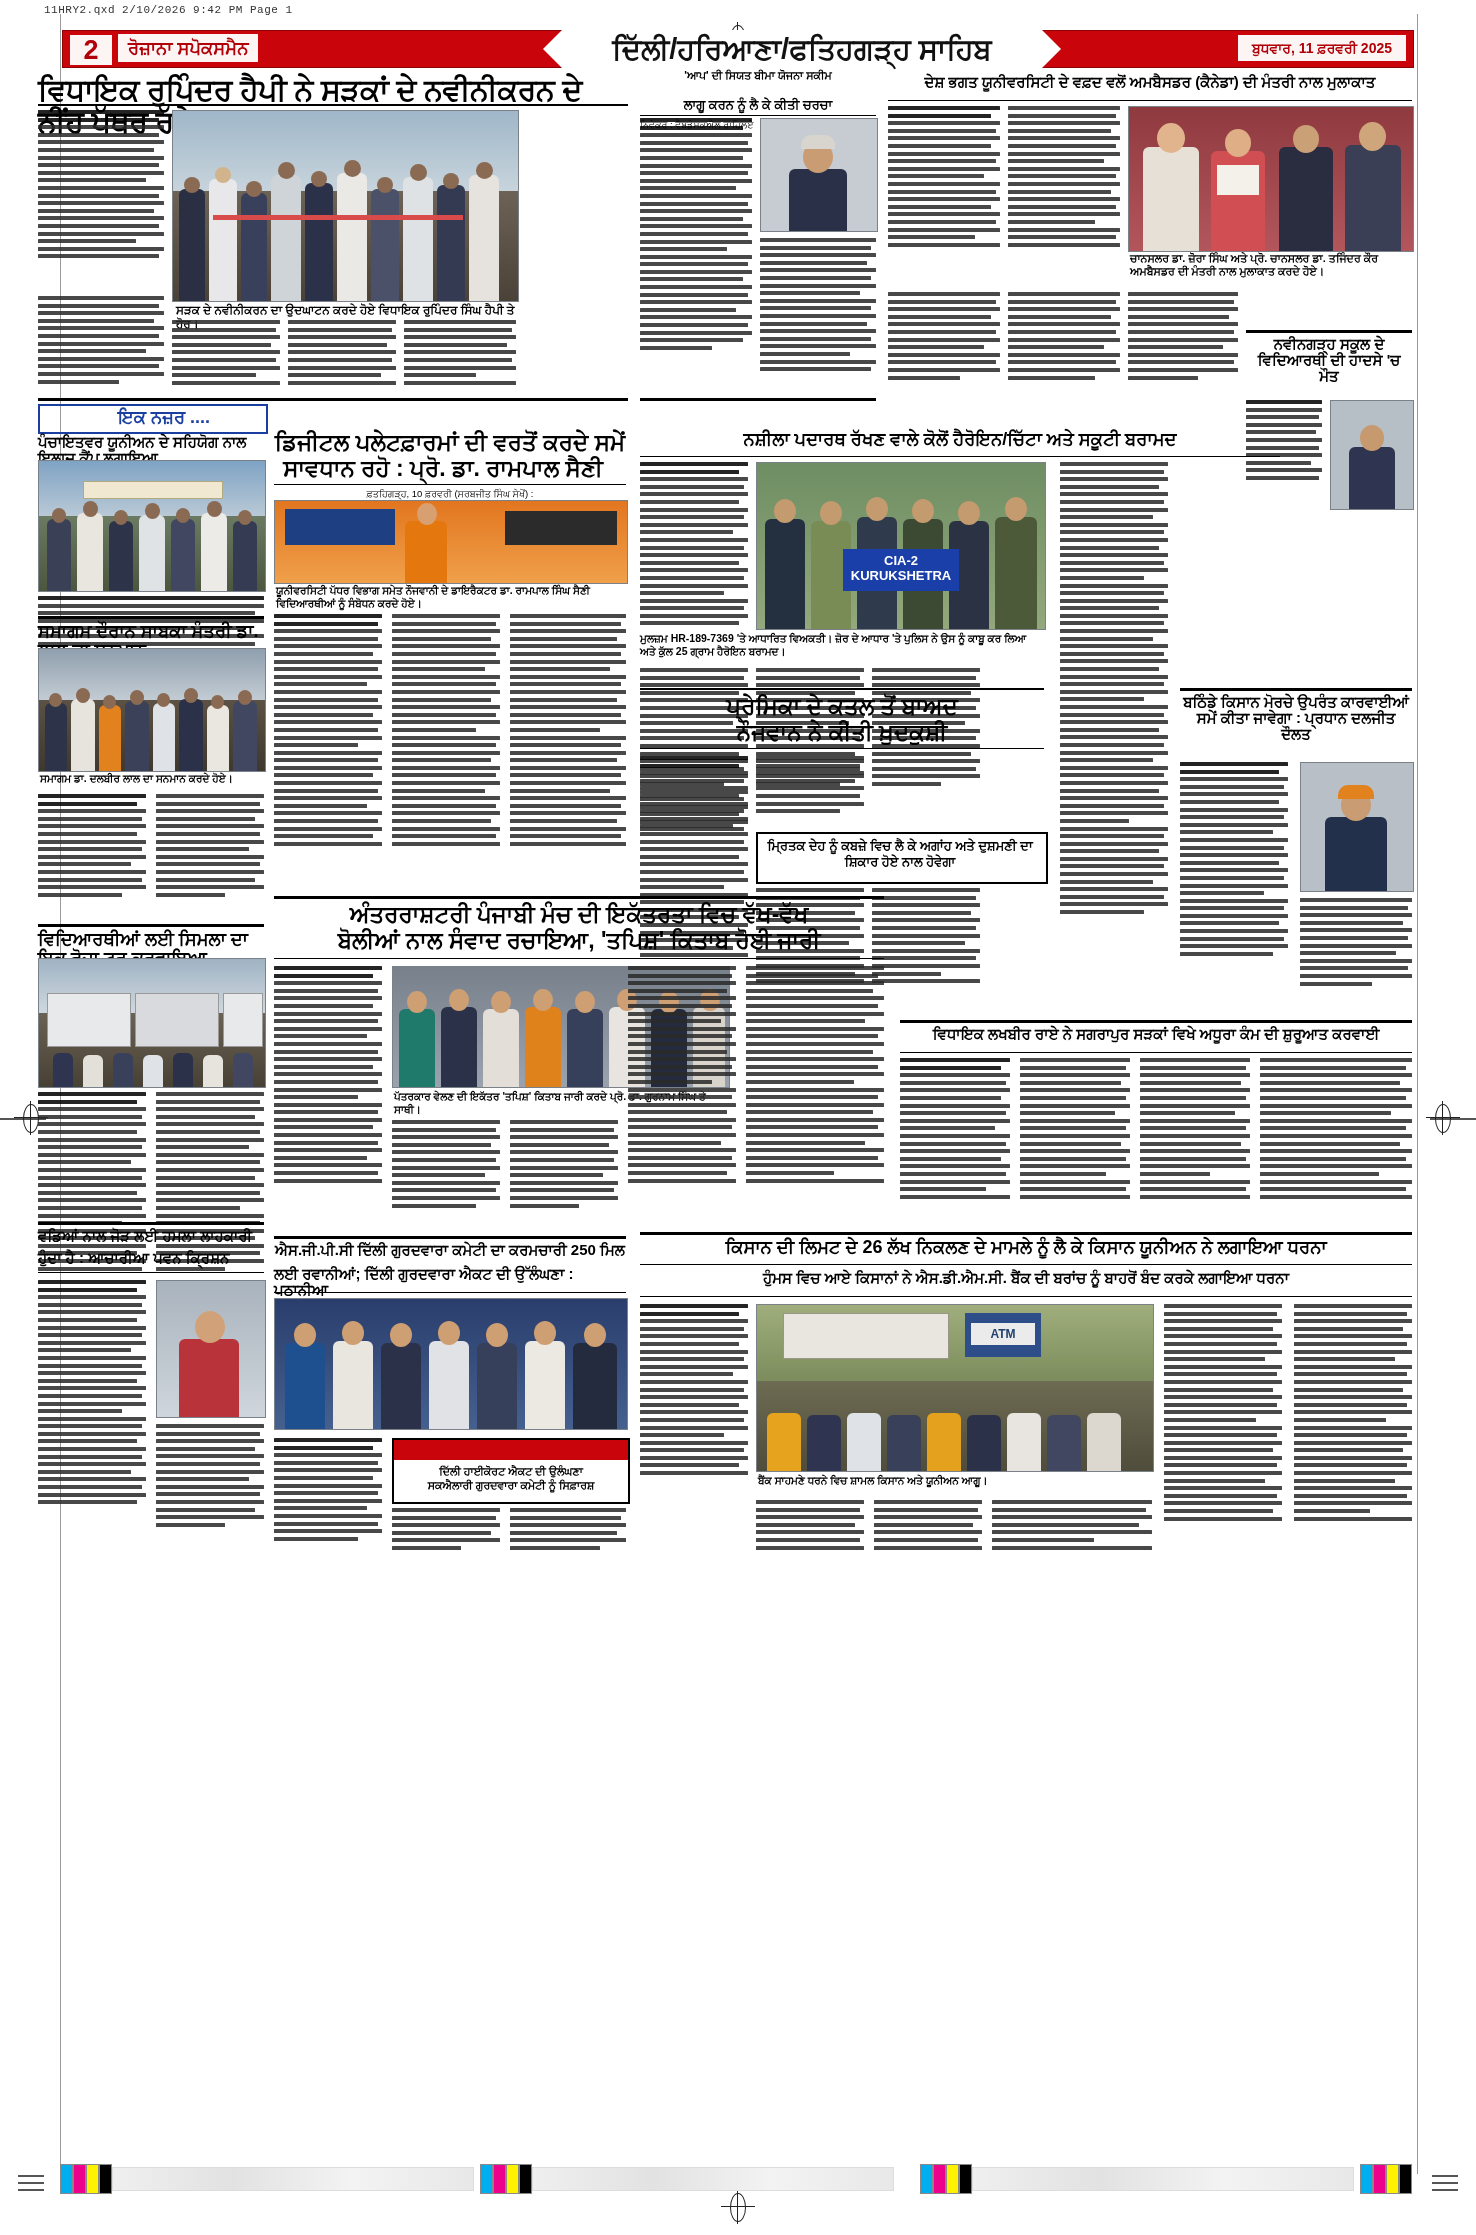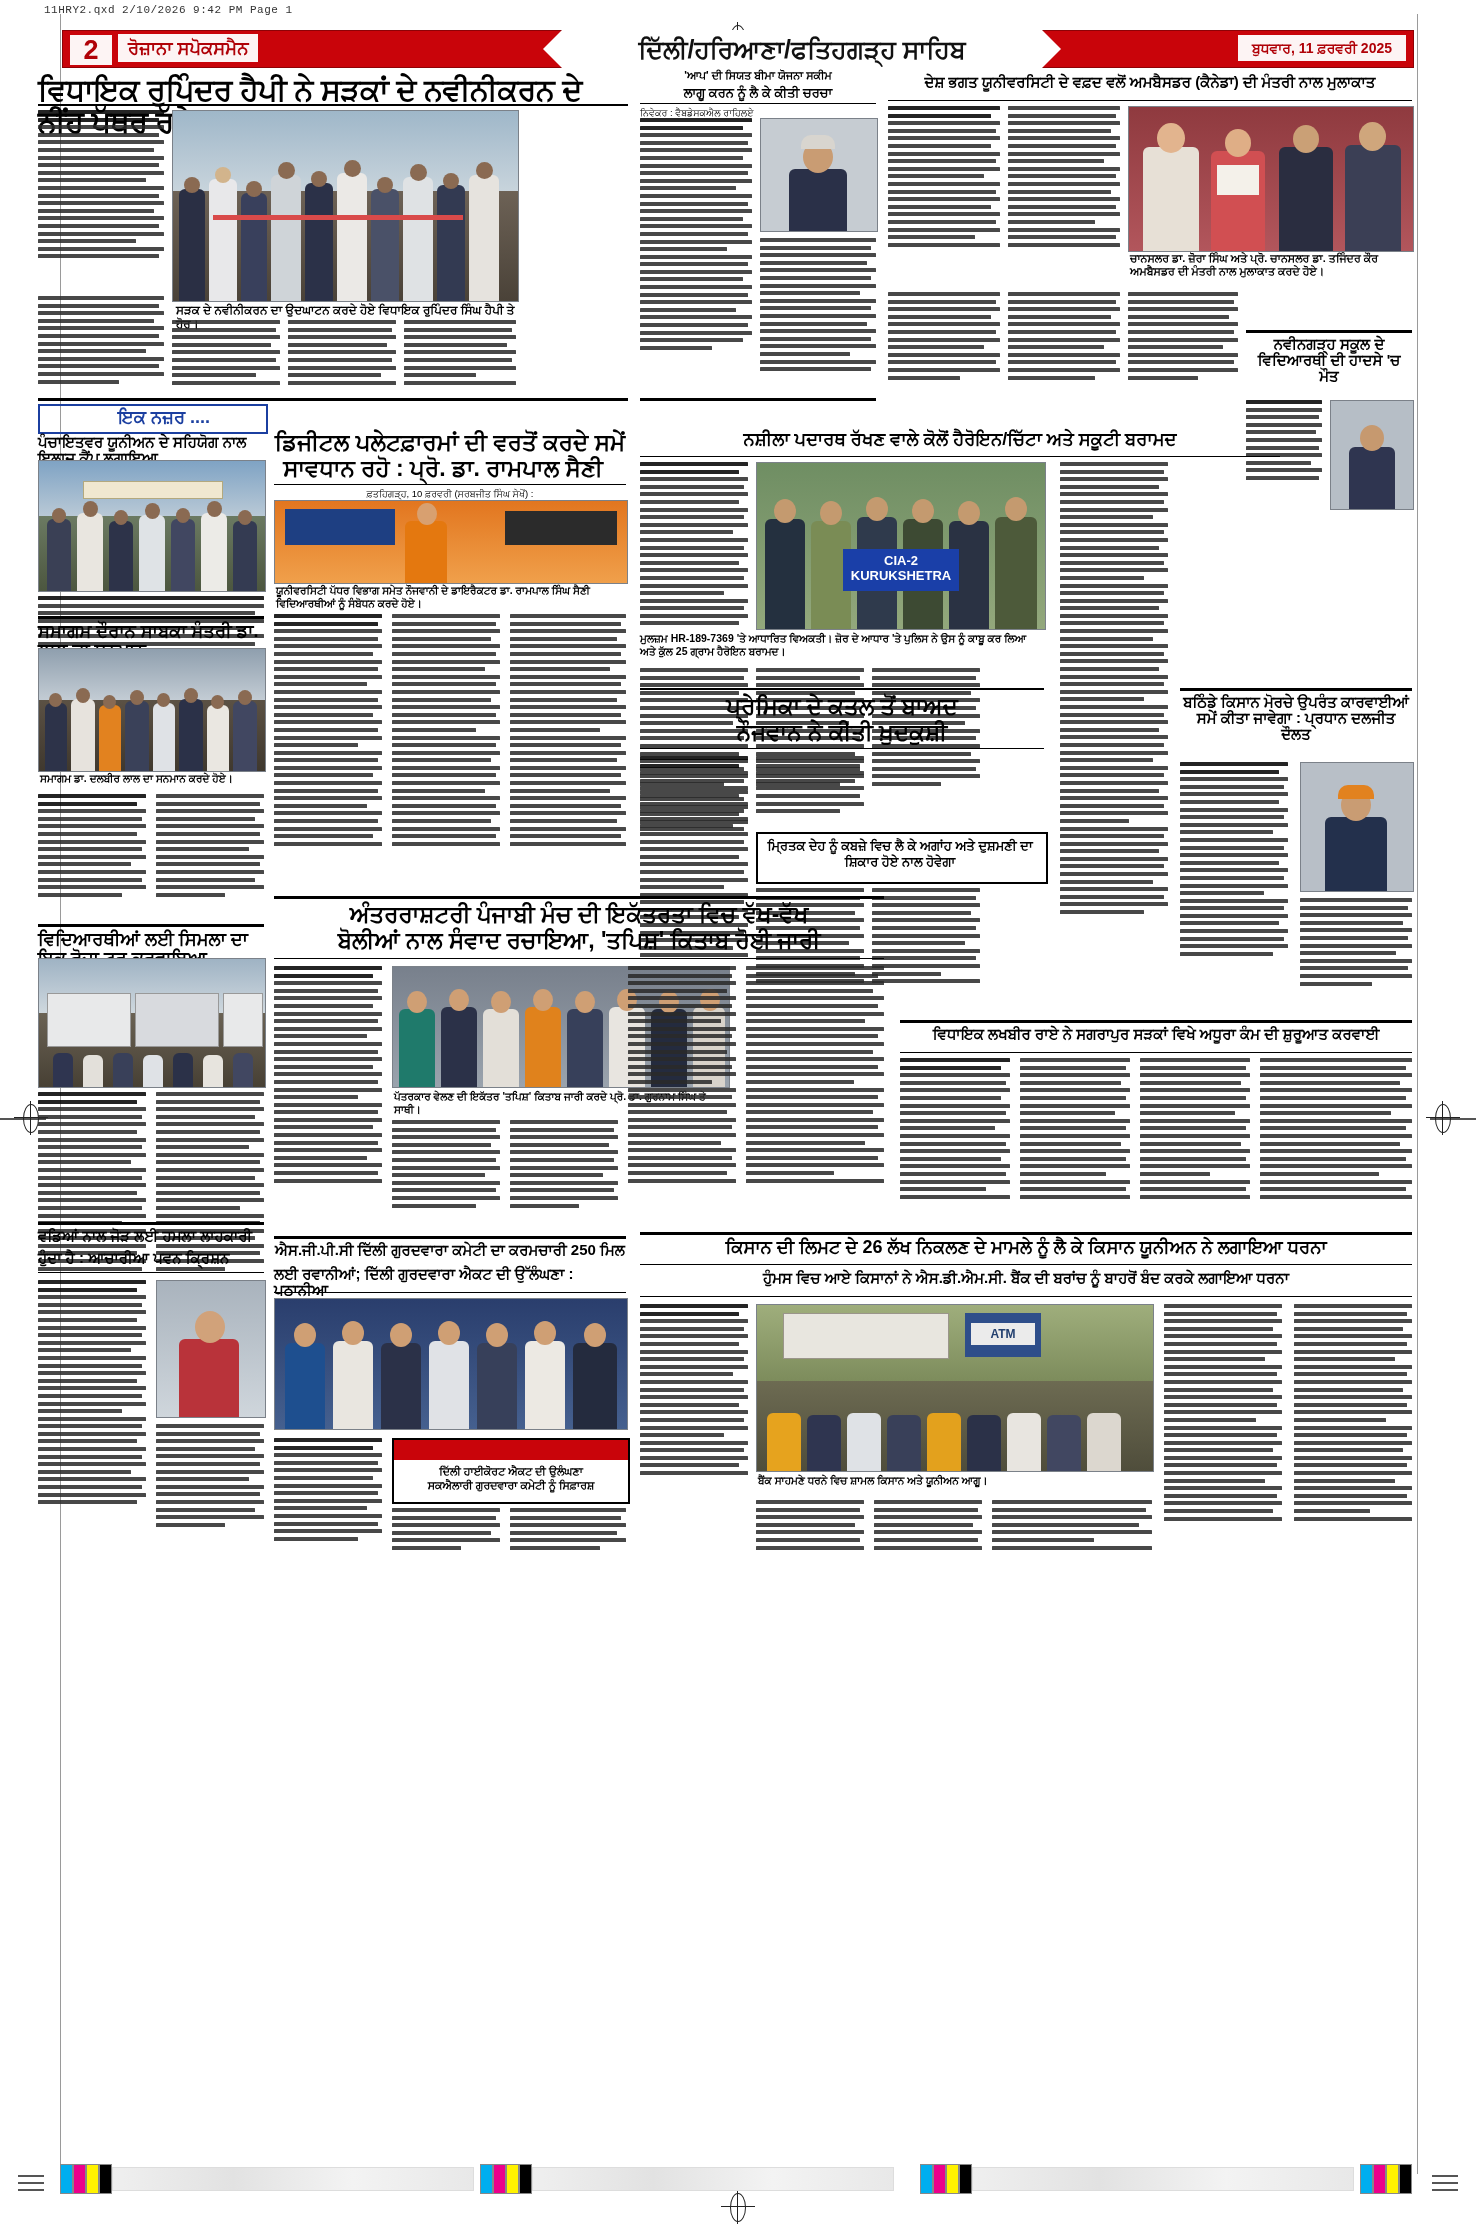--- a/index.html
+++ b/index.html
@@ -15,21 +15,21 @@
   .regmark .circ{position:absolute;left:9px;top:3px;width:14px;height:27px;border:1px solid #222;border-radius:50%;}
 
   
   .page{position:absolute;left:60px;top:14px;width:1356px;height:2160px;border-left:1px solid #9a9a9a;border-right:1px solid #9a9a9a;}
 
   
   .masthead{position:absolute;left:62px;top:30px;width:1352px;height:38px;background:#c9040a;}
   .mast-innerline{position:absolute;left:0;top:0;right:0;bottom:0;border:1px solid #8e0206;}
   .pagenum{position:absolute;left:6px;top:3px;width:42px;height:30px;background:#fdf4f4;border:2px solid #c9040a;color:#b00208;font-size:27px;font-weight:bold;text-align:center;line-height:30px;}
   .mast-left{position:absolute;left:56px;top:4px;height:28px;padding:0 10px;background:#fdf4f4;color:#b00208;font-size:18px;font-weight:bold;line-height:28px;white-space:nowrap;}
-  .mast-center{position:absolute;left:500px;top:0px;width:480px;height:38px;background:#fff;color:#111;font-size:25px;font-weight:bold;text-align:center;line-height:38px;white-space:nowrap;}
+  .mast-center{position:absolute;left:500px;top:0px;width:480px;height:38px;background:#fff;color:#111;font-size:29px;font-weight:bold;text-align:center;line-height:38px;white-space:nowrap;}
   .mast-center:before{content:"";position:absolute;left:-19px;top:0;border-top:19px solid transparent;border-bottom:19px solid transparent;border-right:19px solid #fff;}
   .mast-center:after{content:"";position:absolute;right:-19px;top:0;border-top:19px solid transparent;border-bottom:19px solid transparent;border-left:19px solid #fff;}
   .mast-date{position:absolute;right:8px;top:5px;height:26px;padding:0 14px;background:#fdf4f4;color:#b00208;font-size:14px;font-weight:bold;line-height:26px;white-space:nowrap;}
 
   
   .blk{position:absolute;}
   .hl{font-weight:bold;color:#000;line-height:1.06;}
   .hl-xl{font-size:30px;letter-spacing:-.3px;}
   .hl-lg{font-size:23px;}
   .hl-md{font-size:18px;}
@@ -106,21 +106,21 @@
 </div>
 
 <div class="blk hl hl-xl" style="left:38px;top:74px;width:590px;">ਵਿਧਾਇਕ ਰੁਪਿੰਦਰ ਹੈਪੀ ਨੇ ਸੜਕਾਂ ਦੇ ਨਵੀਨੀਕਰਨ ਦੇ ਨੀਂਹ ਪੱਥਰ ਰੱਖੇ</div>
 <div class="rule rule-med" style="left:38px;top:104px;width:590px;"></div>
 
 <div class="blk hl hl-sm" style="left:888px;top:74px;width:524px;text-align:center;">ਦੇਸ਼ ਭਗਤ ਯੂਨੀਵਰਸਿਟੀ ਦੇ ਵਫ਼ਦ ਵਲੋਂ ਅਮਬੈਸਡਰ (ਕੈਨੇਡਾ) ਦੀ ਮੰਤਰੀ ਨਾਲ ਮੁਲਾਕਾਤ</div>
 <div class="rule rule-thin" style="left:888px;top:100px;width:524px;"></div>
 
 <div class="blk" style="left:640px;top:70px;width:236px;">
   <div class="hl" style="font-size:11px;text-align:center;">'ਆਪ' ਦੀ ਸਿਯਤ ਬੀਮਾ ਯੋਜਨਾ ਸਕੀਮ</div>
-  <div class="hl hl-xs" style="text-align:center;margin-top:4px;">ਲਾਗੂ ਕਰਨ ਨੂੰ ਲੈ ਕੇ ਕੀਤੀ ਚਰਚਾ</div>
+  <div class="hl hl-xs" style="text-align:center;margin-top:16px;">ਲਾਗੂ ਕਰਨ ਨੂੰ ਲੈ ਕੇ ਕੀਤੀ ਚਰਚਾ</div>
   <div class="rule rule-thin" style="position:relative;margin-top:4px;width:100%;"></div>
   <div style="font-size:9.5px;margin-top:3px;">ਨਿਵੇਕਰ : ਵੈਬਡੇਸਕਐਲ ਰਾਹਿਲਏ</div>
 </div>
 
 <div class="tcol small" style="left:38px;top:110px;width:126px;height:180px;">
   <div class="tline s1 bold"></div>
     <div class="tline s2 bold"></div>
   <div class="tline s1"></div>
     <div class="tline s2"></div>
     <div class="tline s1"></div>

